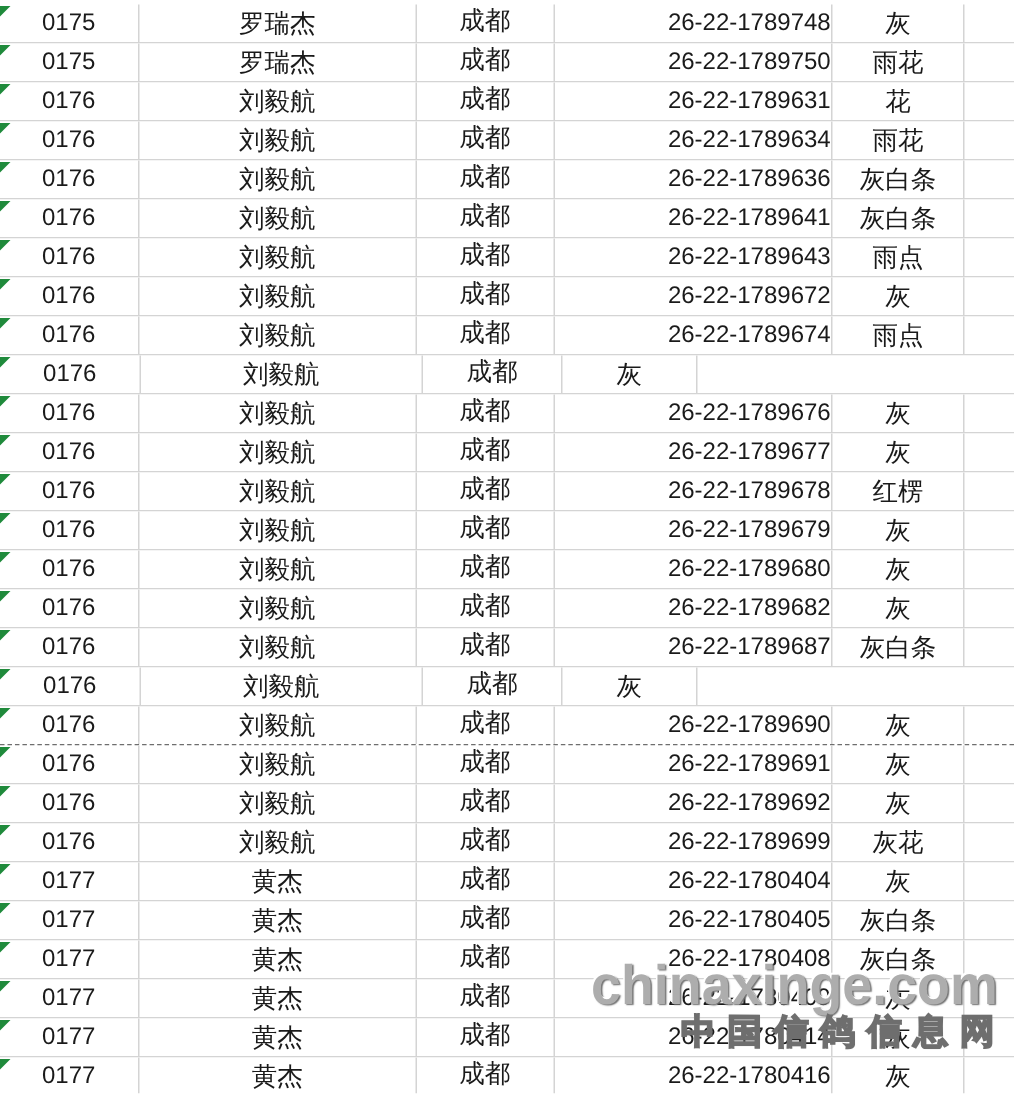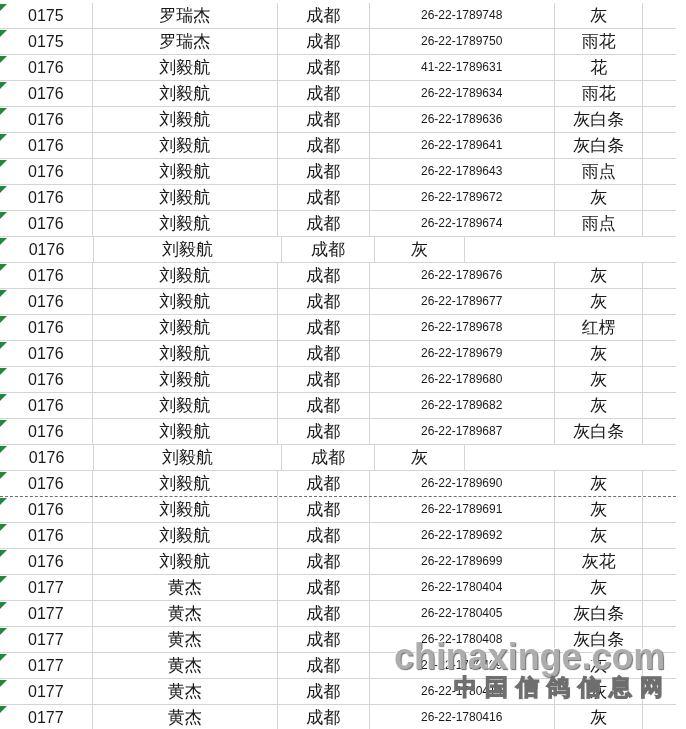--- a/index.html
+++ b/index.html
@@ -37,22 +37,22 @@
     height: 100%;
     line-height: 25px;
     text-align: center;
     color: #1a1a1a;
     white-space: nowrap;
     overflow: hidden;
     position: relative;
   }
   .cell.c-num   { width: 94px;  font-size: 16px; }
   .cell.c-name  { width: 188px; font-size: 17px; font-family: "Liberation Serif", serif; }
-  .cell.c-city  { width: 93px;  font-size: 17px; font-family: Liberation Sans, sans-serif; }
-  .cell.c-ring  { width: 188px; font-size: 12px; }
+  .cell.c-city  { width: 93px;  font-size: 17px; font-family: Liberation Mono, monospace; }
+  .cell.c-ring  { width: 188px; font-size: 16px; text-align: right; }
   .cell.c-color { width: 90px;  font-size: 17px; font-family: "Liberation Serif", serif; }
   .cell.c-extra { width: 33px;  border-right: none; }
   .err-tri {
     position: absolute;
     top: 1px;
     left: 0;
     width: 0;
     height: 0;
     border-top: 7px solid #1f8a3b;
     border-right: 7px solid transparent;
@@ -110,21 +110,21 @@
     <div class="cell c-color">雨花</div>
     <div class="cell c-extra"></div>
   </div>
 
   <div class="row">
     <div class="cell c-num">
       <span class="err-tri"></span><span>0176</span>
     </div>
     <div class="cell c-name">刘毅航</div>
     <div class="cell c-city">成都</div>
-    <div class="cell c-ring">41-22-1789631</div>
+    <div class="cell c-ring">26-22-1789631</div>
     <div class="cell c-color">花</div>
     <div class="cell c-extra"></div>
   </div>
 
   <div class="row">
     <div class="cell c-num">
       <span class="err-tri"></span><span>0176</span>
     </div>
     <div class="cell c-name">刘毅航</div>
     <div class="cell c-city">成都</div>

